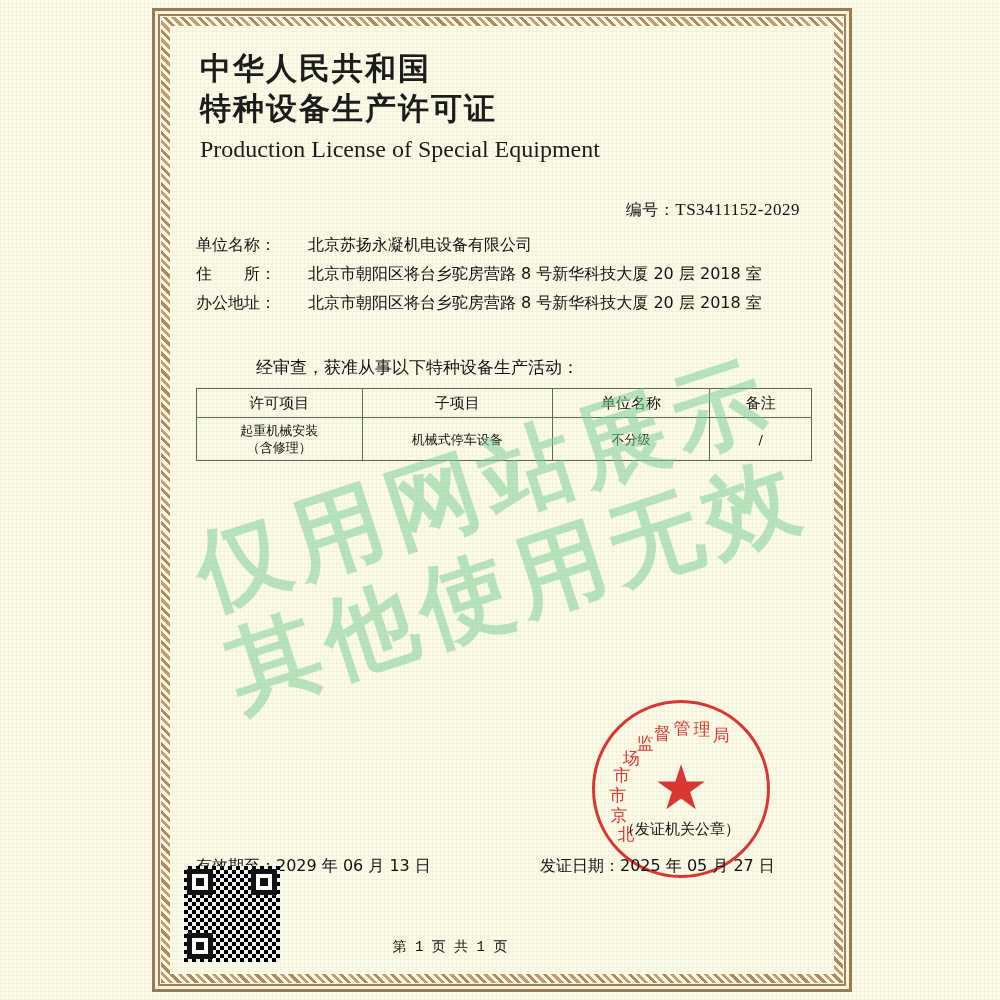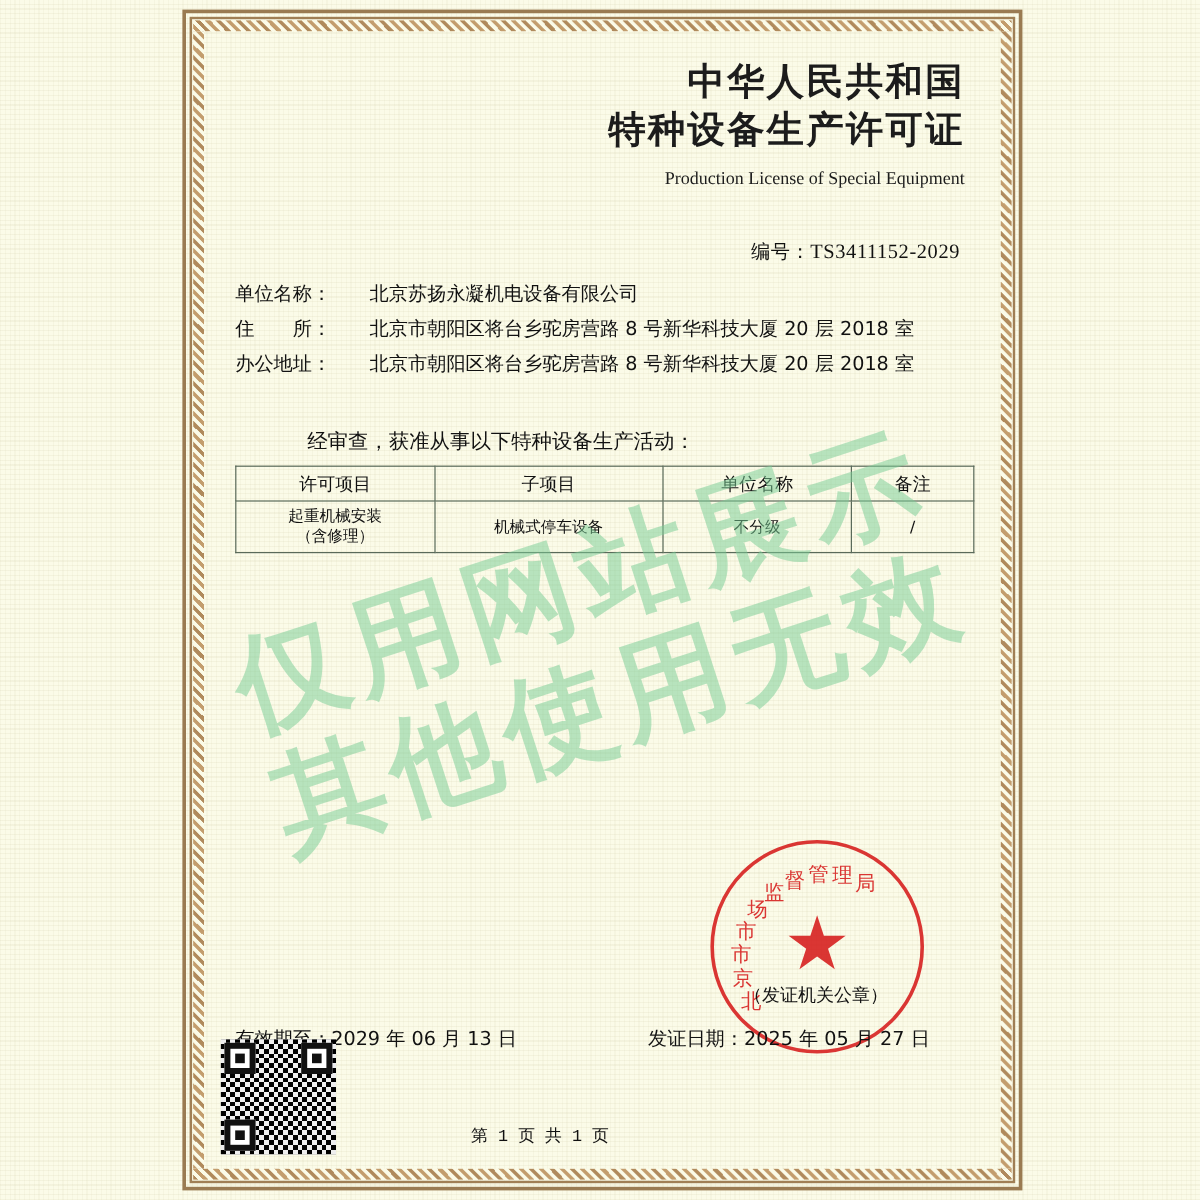--- a/index.html
+++ b/index.html
@@ -52,33 +52,33 @@
         #fbfbe8 3px, #fbfbe8 6px,
         #c39d6d 6px, #c39d6d 9px,
         #fbfbe8 9px, #fbfbe8 12px) 9 repeat;
   }
 
   
   .titles {
     position: absolute;
     left: 200px; top: 48px;
     width: 604px;
-    text-align: right;
+    text-align: left;
   }
   .title-cn {
     font-family: "DejaVu Sans", sans-serif;
     font-weight: bold;
     font-size: 31px;
     letter-spacing: 2px;
     color: #1c1c1c;
     line-height: 40px;
   }
   .title-en {
     font-family: "Liberation Serif", serif;
-    font-size: 15px;
+    font-size: 24px;
     color: #1c1c1c;
     line-height: 27px;
     margin-top: 8px;
   }
 
   
   .serial {
     position: absolute;
     right: 200px; top: 200px;
     font-size: 17px;

